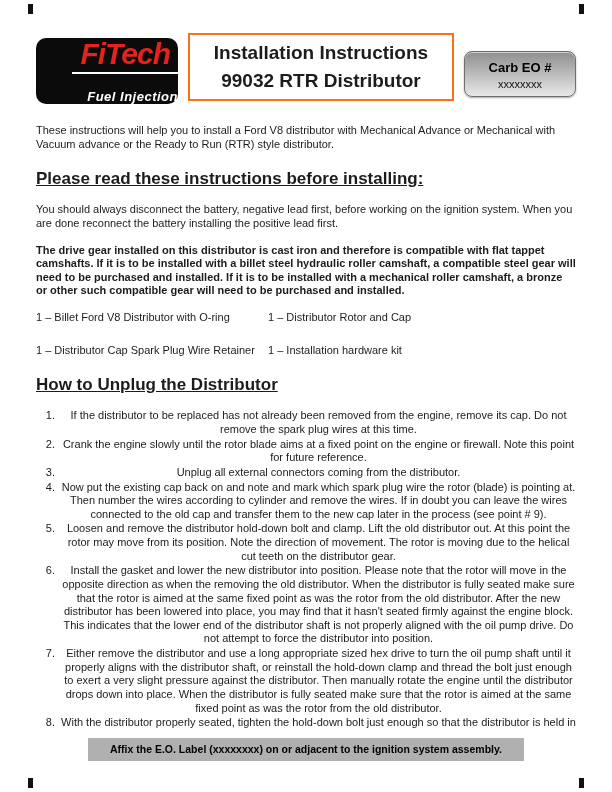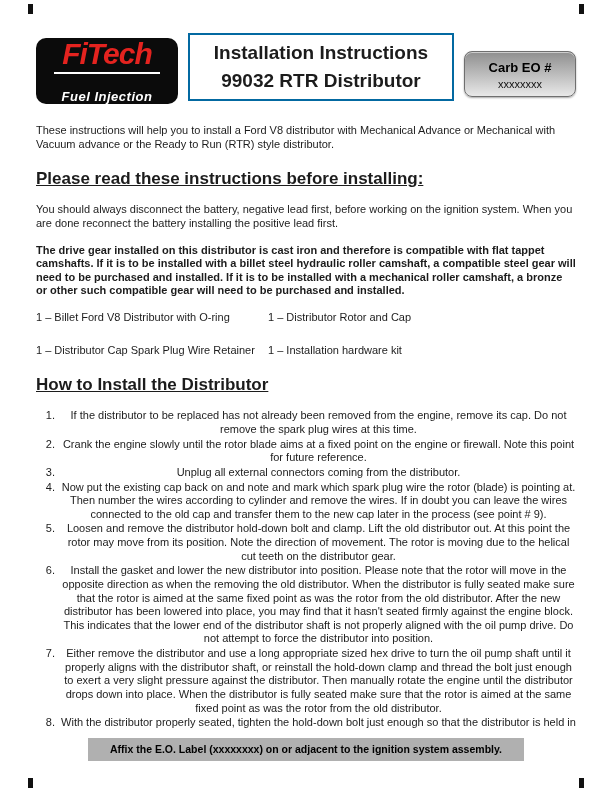--- a/index.html
+++ b/index.html
@@ -18,34 +18,34 @@
   .crop-tr { left: 579px; top: 4px; }
   .crop-bl { left: 28px; top: 778px; }
   .crop-br { left: 579px; top: 778px; }
 
   .page { position: absolute; inset: 0; padding: 33px 36px 0 36px; }
 
   .header { display: flex; align-items: flex-start; gap: 10px; }
   .logo {
     background: #0b0b0b; border-radius: 10px;
     width: 142px; height: 66px; flex: 0 0 142px;
-    display: flex; flex-direction: column; align-items: center; justify-content: center;
+    display: flex; flex-direction: column; align-items: flex-end; justify-content: center;
     margin-top: 5px;
   }
   .logo-brand {
     color: #e4231f; font-style: italic; font-weight: bold;
     font-size: 30px; line-height: 1; letter-spacing: -1px;
     border-bottom: 2px solid #ffffff; padding: 0 8px 3px 8px;
   }
   .logo-sub {
     color: #ffffff; font-style: italic; font-weight: bold;
     font-size: 13px; margin-top: 15px; letter-spacing: 0.5px;
   }
   .title-box {
-    border: 2px solid #0369a1; height: 68px; flex: 1 1 auto;
+    border: 2px solid #f97316; height: 68px; flex: 1 1 auto;
     display: flex; flex-direction: column; align-items: center; justify-content: center;
     font-size: 19px; font-weight: bold; line-height: 1.45; text-align: center;
     background: #fff;
   }
   .carb-badge {
     width: 112px; flex: 0 0 112px; height: 46px;
     border-radius: 8px; border: 1px solid #6f6f6f;
     background: linear-gradient(#8f8f8f, #e8e8e8);
     box-shadow: inset 0 1px 0 rgba(255,255,255,0.55), 0 1px 2px rgba(0,0,0,0.35);
     text-align: center; padding-top: 8px; margin-top: 18px;
@@ -109,21 +109,21 @@
     <p class="para bold-para">The drive gear installed on this distributor is cast iron and therefore is compatible with flat tappet camshafts. If it is to be installed with a billet steel hydraulic roller camshaft, a compatible steel gear will need to be purchased and installed. If it is to be installed with a mechanical roller camshaft, a bronze or other such compatible gear will need to be purchased and installed.</p>
 
 
     <div class="included-grid">
       <div>1 – Billet Ford V8 Distributor with O-ring</div>
       <div>1 – Distributor Rotor and Cap</div>
       <div>1 – Distributor Cap Spark Plug Wire Retainer</div>
       <div>1 – Installation hardware kit</div>
     </div>
 
-    <div class="heading">How to Install the Distributor</div>
+    <div class="heading">How to Unplug the Distributor</div>
 
     <ol class="steps">
       <li>If the distributor to be replaced has not already been removed from the engine, remove its cap. Do not remove the spark plug wires at this time.</li>
       <li>Crank the engine slowly until the rotor blade aims at a fixed point on the engine or firewall. Note this point for future reference.</li>
       <li>Unplug all external connectors coming from the distributor.</li>
       <li>Now put the existing cap back on and note and mark which spark plug wire the rotor (blade) is pointing at. Then number the wires according to cylinder and remove the wires. If in doubt you can leave the wires connected to the old cap and transfer them to the new cap later in the process (see point # 9).</li>
       <li>Loosen and remove the distributor hold-down bolt and clamp. Lift the old distributor out. At this point the rotor may move from its position. Note the direction of movement. The rotor is moving due to the helical cut teeth on the distributor gear.</li>
       <li>Install the gasket and lower the new distributor into position. Please note that the rotor will move in the opposite direction as when the removing the old distributor. When the distributor is fully seated make sure that the rotor is aimed at the same fixed point as was the rotor from the old distributor. After the new distributor has been lowered into place, you may find that it hasn't seated firmly against the engine block. This indicates that the lower end of the distributor shaft is not properly aligned with the oil pump drive. Do not attempt to force the distributor into position.</li>
       <li>Either remove the distributor and use a long appropriate sized hex drive to turn the oil pump shaft until it properly aligns with the distributor shaft, or reinstall the hold-down clamp and thread the bolt just enough to exert a very slight pressure against the distributor. Then manually rotate the engine until the distributor drops down into place. When the distributor is fully seated make sure that the rotor is aimed at the same fixed point as was the rotor from the old distributor.</li>
       <li>With the distributor properly seated, tighten the hold-down bolt just enough so that the distributor is held in</li>

